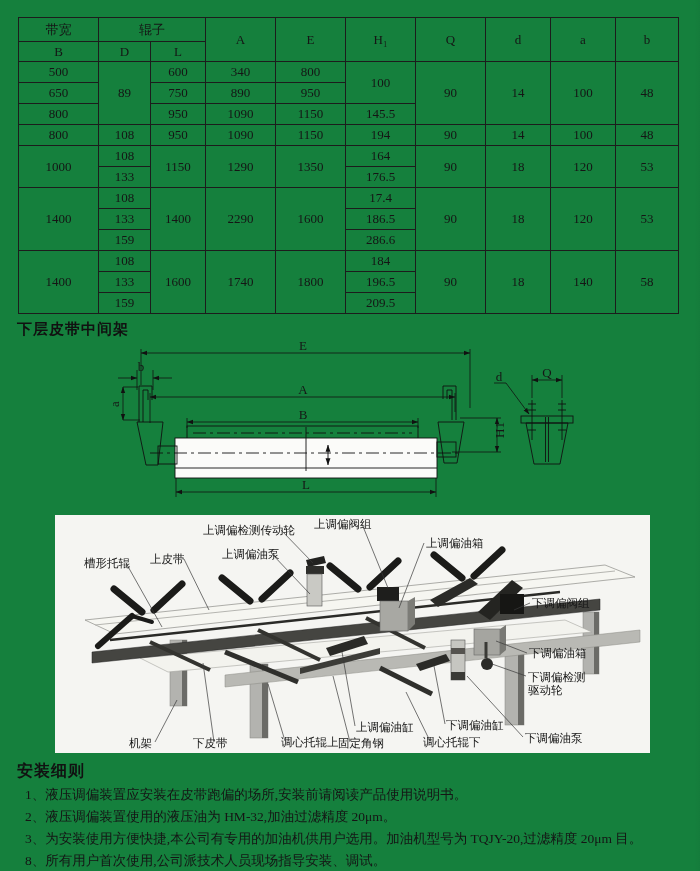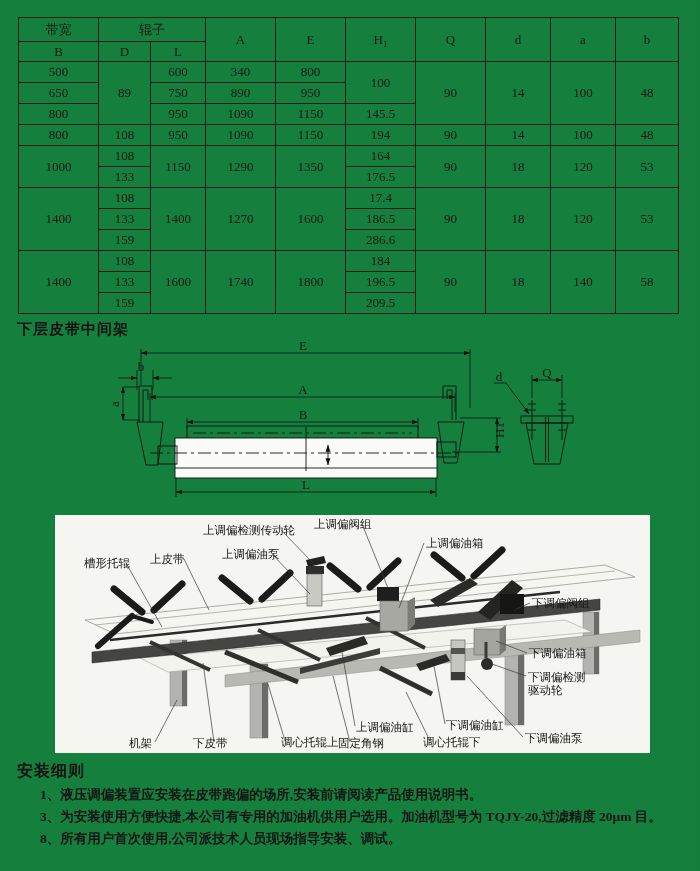--- a/index.html
+++ b/index.html
@@ -12,21 +12,21 @@
   table{border-collapse:collapse;width:660px;table-layout:fixed;font-size:13px;}
   th,td{border:1px solid #1c1c1c;text-align:center;vertical-align:middle;
         padding:0;font-weight:normal;height:20px;line-height:1.05;color:#151515;}
   thead tr:first-child th{height:23px;}
   thead tr:nth-child(2) th{height:19px;}
   
   .sec-title{position:absolute;font-family:"Liberation Sans","DejaVu Sans",sans-serif;
         font-weight:bold;color:#111;}
   #diag-title{left:17px;top:320px;font-size:15px;letter-spacing:1px;}
   #install-title{left:17px;top:761px;font-size:16px;letter-spacing:1px;}
-  #install-list{position:absolute;left:40px;top:784px;width:640px;font-size:13.5px;font-weight:bold;}
+  #install-list{position:absolute;left:25px;top:784px;width:640px;font-size:13.5px;}
   .install-item{height:22px;line-height:22px;white-space:nowrap;}
   
   #dim-svg{position:absolute;left:0;top:340px;}
   #iso-svg{position:absolute;left:0;top:505px;}
   svg text{font-family:"Liberation Serif","DejaVu Serif",serif;fill:#161616;}
   .dimlbl{font-size:13px;font-style:normal;}
   .isolbl{font-size:11.5px;}
 </style>
 </head>
 <body>
@@ -116,21 +116,21 @@
             <td rowspan="2">53</td>
           </tr>
           <tr>
             <td>133</td>
             <td>176.5</td>
           </tr>
           <tr>
             <td rowspan="3">1400</td>
             <td>108</td>
             <td rowspan="3">1400</td>
-            <td rowspan="3">1270</td>
+            <td rowspan="3">2290</td>
             <td rowspan="3">1600</td>
             <td>17.4</td>
             <td rowspan="3">90</td>
             <td rowspan="3">18</td>
             <td rowspan="3">120</td>
             <td rowspan="3">53</td>
           </tr>
           <tr>
             <td>133</td>
             <td>186.5</td>
@@ -409,18 +409,19 @@
     <text class="isolbl" x="338" y="747">固定角钢</text>
     <text class="isolbl" x="356" y="731">上调偏油缸</text>
     <text class="isolbl" x="423" y="746">调心托辊下</text>
     <text class="isolbl" x="446" y="729">下调偏油缸</text>
     <text class="isolbl" x="525" y="742">下调偏油泵</text>
   </svg>
 
   <div id="install-title" class="sec-title">安装细则</div>
   <div id="install-list">
     <div class="install-item">1、液压调偏装置应安装在皮带跑偏的场所,安装前请阅读产品使用说明书。</div>
+    <div class="install-item">2、液压调偏装置使用的液压油为 HM-32,加油过滤精度 20μm。</div>
     <div class="install-item">3、为安装使用方便快捷,本公司有专用的加油机供用户选用。加油机型号为 TQJY-20,过滤精度 20μm 目。</div>
     <div class="install-item">8、所有用户首次使用,公司派技术人员现场指导安装、调试。</div>
   </div>
 
   <div id="scan-edge"></div>
 </div>
 
 </body></html>

